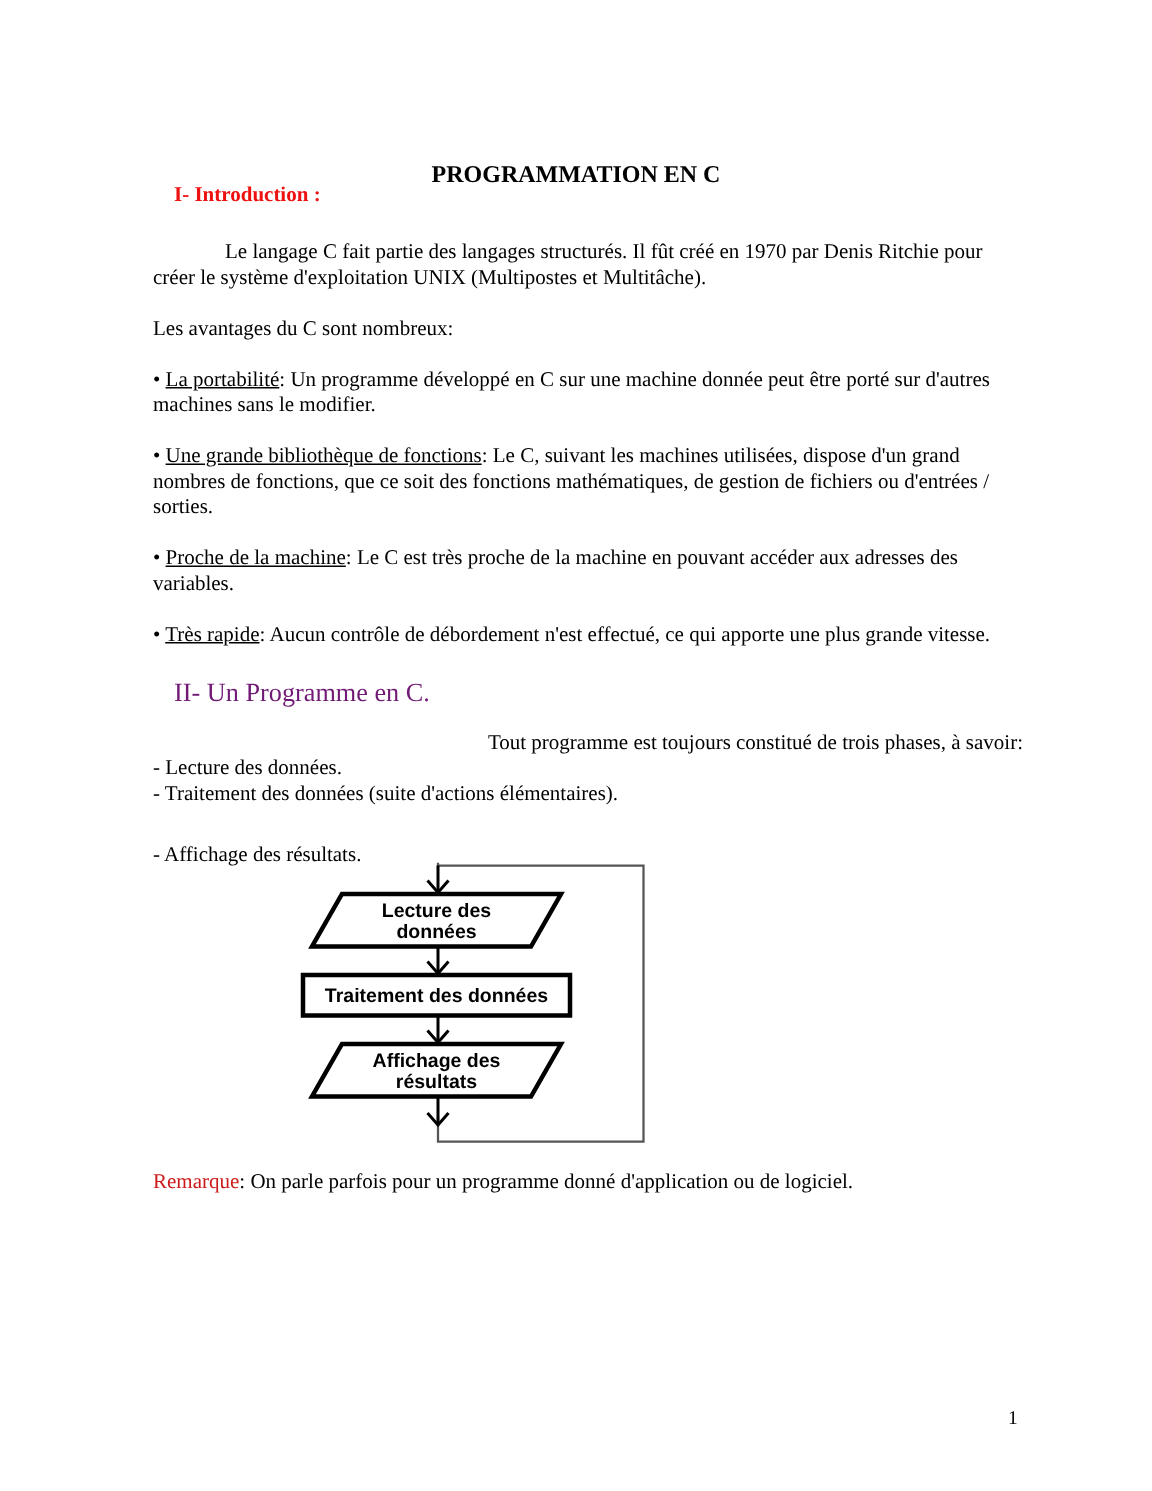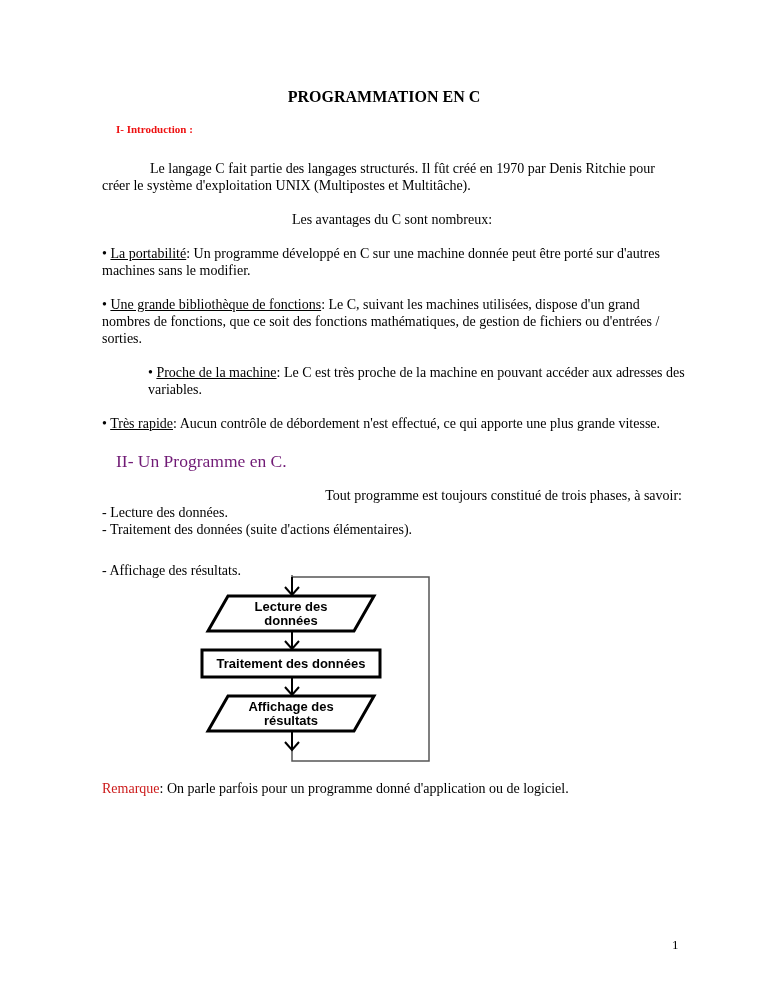--- a/index.html
+++ b/index.html
@@ -1,45 +1,45 @@
 <!DOCTYPE html>
 <html><head>
 <meta charset="utf-8">
 <style>
   html, body { margin: 0; padding: 0; background: #ffffff; }
   body { width: 768px; height: 994px; position: relative; overflow: hidden;
          font-family: "Liberation Serif", "DejaVu Serif", serif; color: #000; }
   .abs { position: absolute; }
-  .title { left: 0; width: 768px; top: 88px; text-align: center; font-weight: bold; font-size: 16px; }
-  .h1 { left: 116px; top: 123px; color: #ee1111; font-weight: bold; font-size: 11px; }
+  .title { left: 0; width: 768px; top: 108px; text-align: center; font-weight: bold; font-size: 16px; }
+  .h1 { left: 116px; top: 123px; color: #ee1111; font-weight: bold; font-size: 14px; }
   .h2 { left: 116px; top: 451px; color: #701a75; font-size: 17.5px; }
   .p { left: 102px; width: 580px; font-size: 14px; line-height: 17px; }
   .p .u { text-decoration: underline; text-align: center; }
   .red-u { color: #cc1a1a; }
   .indent { text-indent: 48px; }
   .pagenum { left: 672px; top: 937px; font-size: 13px; }
   .flow { left: 198px; top: 575px; }
   .flow text { font-family: "Liberation Sans", "DejaVu Sans", sans-serif; font-weight: bold; font-size: 13px; fill: #000; }
 </style>
 </head>
 <body>
 
 <div class="abs title">PROGRAMMATION EN C</div>
 
 <div class="abs h1">I-  Introduction :</div>
 
 <div class="abs p indent" style="top:160px;">Le langage C fait partie des  langages structurés. Il fût créé en 1970 par Denis Ritchie pour créer le système d'exploitation UNIX (Multipostes et Multitâche).</div>
 
-<div class="abs p" style="top:211px;text-align:center;">Les avantages du C sont nombreux:</div>
+<div class="abs p" style="top:211px;">Les avantages du C sont nombreux:</div>
 
 <div class="abs p" style="top:245px;"><span>• </span><span class="u">La portabilité</span><span>: Un programme développé en C sur une machine donnée peut être porté sur d'autres machines sans le modifier.</span></div>
 
 <div class="abs p" style="top:296px;"><span>• </span><span class="u">Une grande bibliothèque de fonctions</span><span>: Le C, suivant les machines utilisées, dispose d'un grand nombres de fonctions, que ce soit des fonctions mathématiques, de gestion de fichiers ou d'entrées / sorties.</span></div>
 
-<div class="abs p" style="top:364px;margin-left:46px;"><span>• </span><span class="u">Proche de la machine</span><span>: Le C est très proche de la machine en pouvant accéder aux adresses des variables.</span></div>
+<div class="abs p" style="top:364px;"><span>• </span><span class="u">Proche de la machine</span><span>: Le C est très proche de la machine en pouvant accéder aux adresses des variables.</span></div>
 
 <div class="abs p" style="top:415px;"><span>• </span><span class="u">Très rapide</span><span>: Aucun contrôle de débordement n'est effectué, ce qui apporte une plus grande vitesse.</span></div>
 
 <div class="abs h2">II-  Un Programme en C.</div>
 
 <div class="abs p" style="top:487px;text-align:right;">Tout  programme est toujours constitué de trois phases, à savoir:</div>
 <div class="abs p" style="top:504px;">- Lecture des données.</div>
 <div class="abs p" style="top:521px;">- Traitement des données (suite d'actions élémentaires).</div>
 <div class="abs p" style="top:538px;margin-top:24px;">- Affichage des résultats.</div>
 

